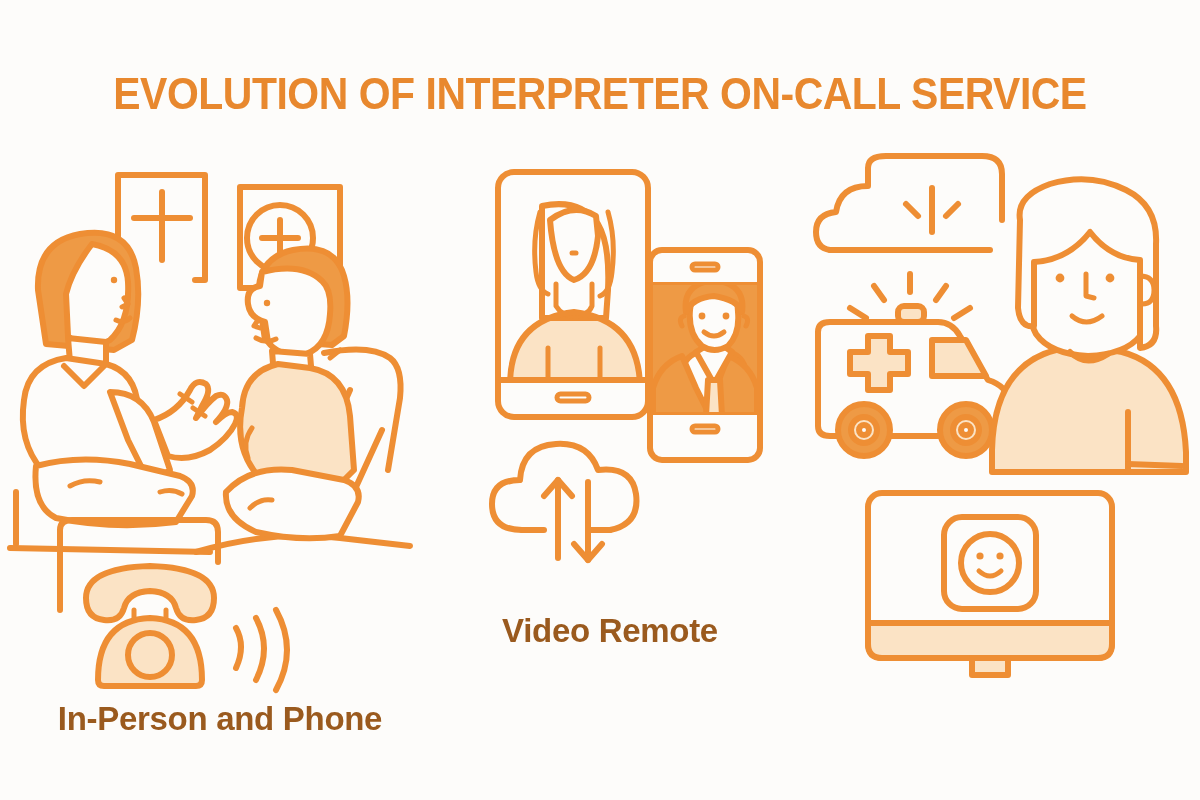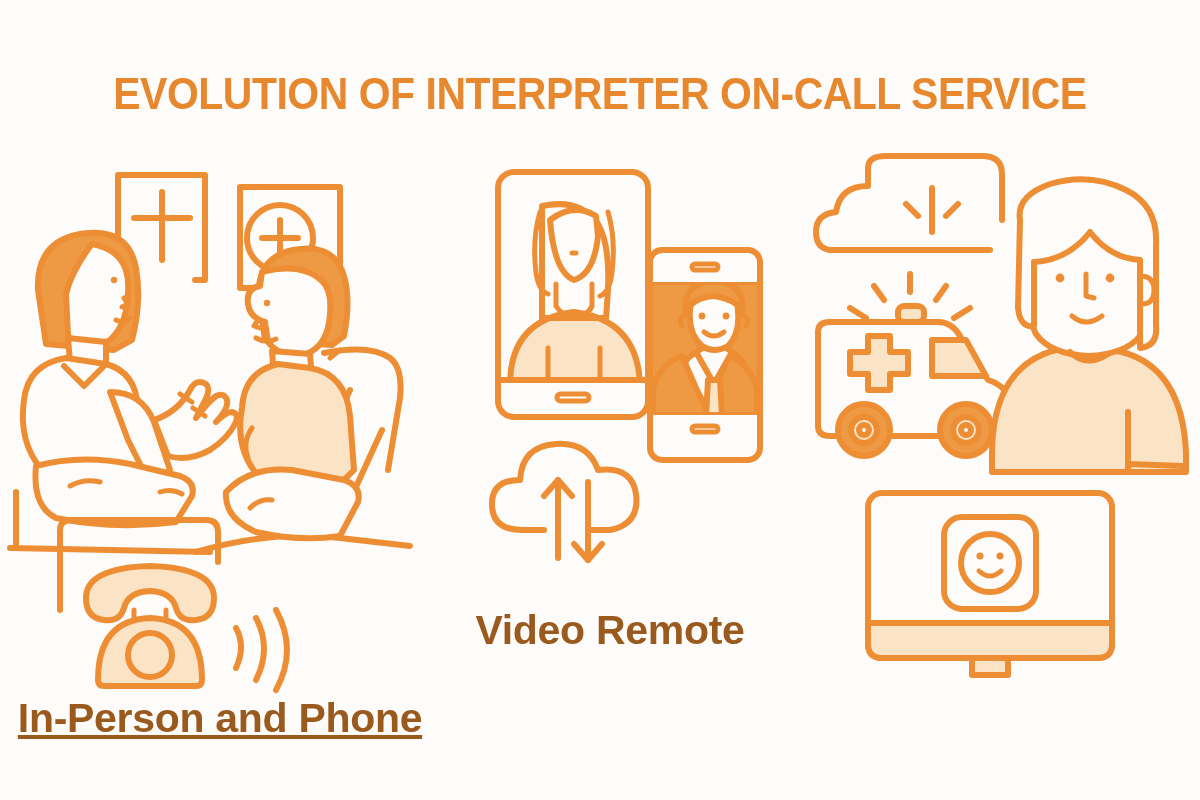--- a/index.html
+++ b/index.html
@@ -47,26 +47,26 @@
   #panel-3 { left: 800px; width: 400px; }
 
   .art { position: absolute; left: 0; top: 0; }
 
   .caption {
     position: absolute;
     width: 100%;
     text-align: center;
     color: #9A5A1E;
     font-weight: bold;
-    font-size: 41px;
+    font-size: 33px;
     line-height: 41px;
     letter-spacing: -0.3px;
     user-select: none;
   }
-  #caption-1 { top: 558px; text-decoration: underline; }
+  #caption-1 { top: 558px; }
   #caption-2 { top: 470px; }
   #caption-3 { top: 558px; }
 
   svg { display: block; overflow: visible; }
   .st { fill: none; stroke: #EE8E34; stroke-width: 6; stroke-linecap: round; stroke-linejoin: round; }
   .st-thin { fill: none; stroke: #EE8E34; stroke-width: 5; stroke-linecap: round; stroke-linejoin: round; }
   .fill-peach { fill: #FBE3C5; stroke: #EE8E34; stroke-width: 6; stroke-linecap: round; stroke-linejoin: round; }
   .fill-orange { fill: #EE9A45; stroke: #EE8E34; stroke-width: 6; stroke-linecap: round; stroke-linejoin: round; }
   .fill-white { fill: #FDFCFA; stroke: #EE8E34; stroke-width: 6; stroke-linecap: round; stroke-linejoin: round; }
   .fill-peach-nostroke { fill: #FBE3C5; stroke: none; }

